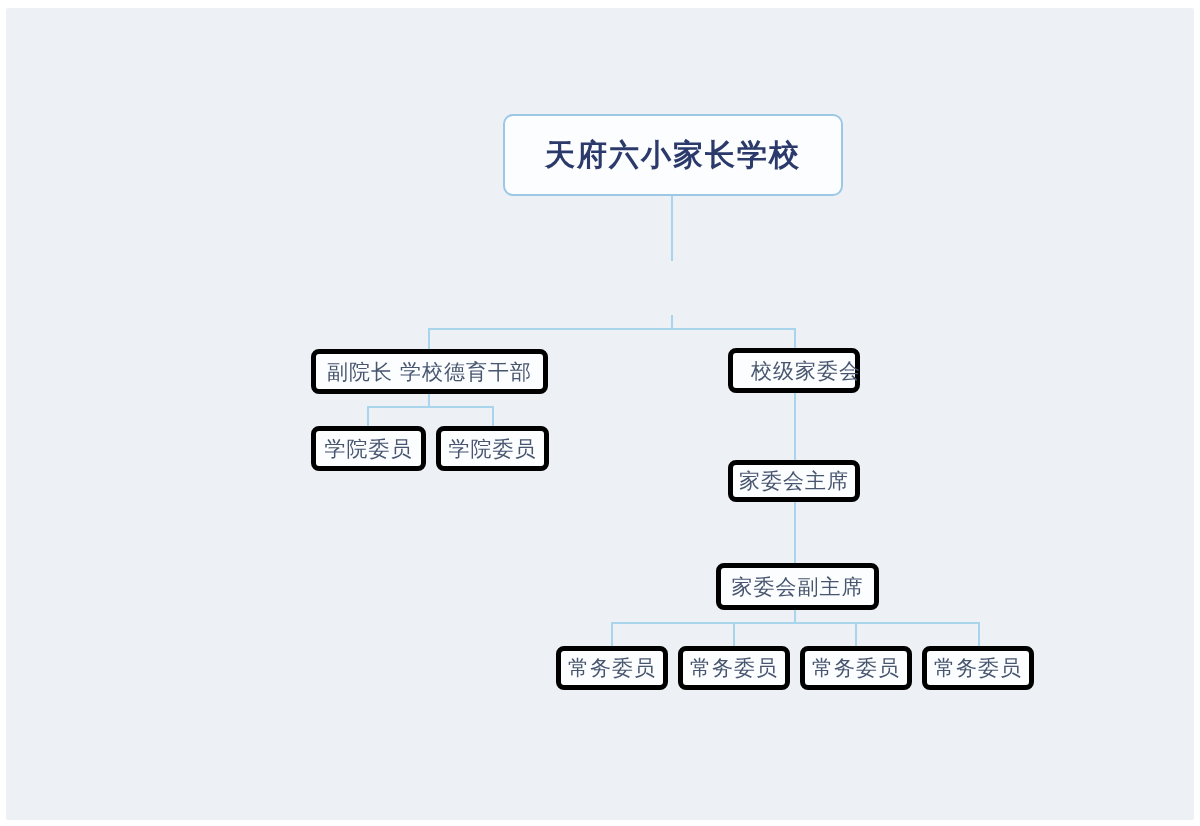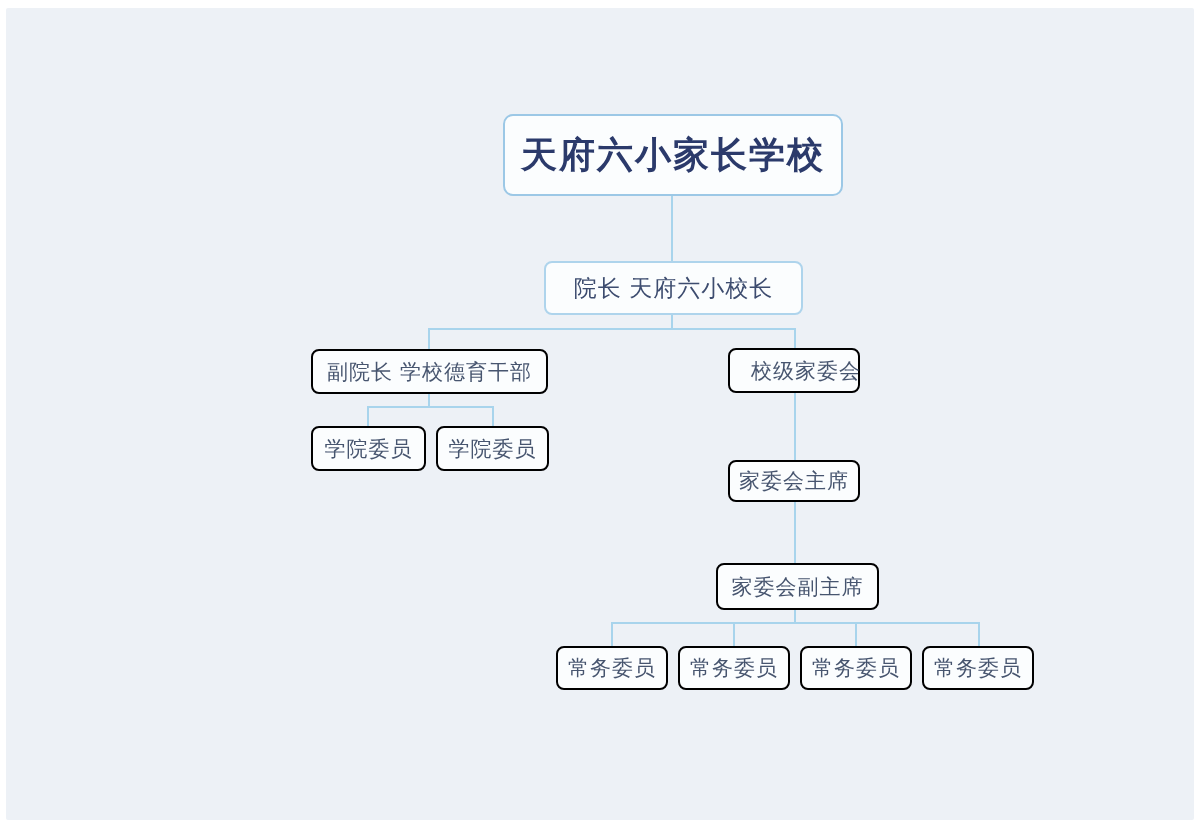--- a/index.html
+++ b/index.html
@@ -8,27 +8,27 @@
     font-family:"Liberation Sans","DejaVu Sans",sans-serif;
     overflow:hidden;position:relative;
   }
   #stage{position:absolute;left:0;top:0;width:1200px;height:826px;}
   .canvas{
     position:absolute;left:6px;top:8px;width:1188px;height:812px;
     background:#edf1f6;border-radius:2px;
   }
   .node{
     position:absolute;box-sizing:border-box;
-    background:#fbfdfe;border:2px solid #000000;border-radius:8px;
+    background:#fbfdfe;border:5px solid #000000;border-radius:8px;
     display:flex;align-items:center;justify-content:center;
     color:#47556f;font-size:21px;letter-spacing:1px;white-space:nowrap;
   }
   .node.root{
     border:2px solid #9cc8e6;border-radius:10px;
-    font-size:36px;font-weight:bold;color:#2b3a6b;letter-spacing:2px;
+    font-size:30px;font-weight:bold;color:#2b3a6b;letter-spacing:2px;
   }
   .node.dean{
     border:2px solid #aed4ec;
     font-size:23px;color:#3d4c6f;
   }
   .line{position:absolute;background:#a8d4ec;}
 
   
   .n-root{left:497px;top:106px;width:340px;height:82px;}
   .n-dean{left:538px;top:253px;width:259px;height:54px;}
@@ -81,21 +81,20 @@
     <div class="line l11"></div>
     <div class="line l12"></div>
     <div class="line l13"></div>
     <div class="line l14"></div>
     <div class="line l15"></div>
     <div class="line l16"></div>
     <div class="line l17"></div>
 
     <div class="node root n-root">天府六小家长学校</div>
 
-    <div class="node dean n-dean">院长 天府六小校长</div>
 
     <div class="node n-vicedean">副院长 学校德育干部</div>
 
     <div class="node n-schoolcom">校级家委会</div>
 
     <div class="node n-acad1">学院委员</div>
 
     <div class="node n-acad2">学院委员</div>
 
     <div class="node n-chair">家委会主席</div>

